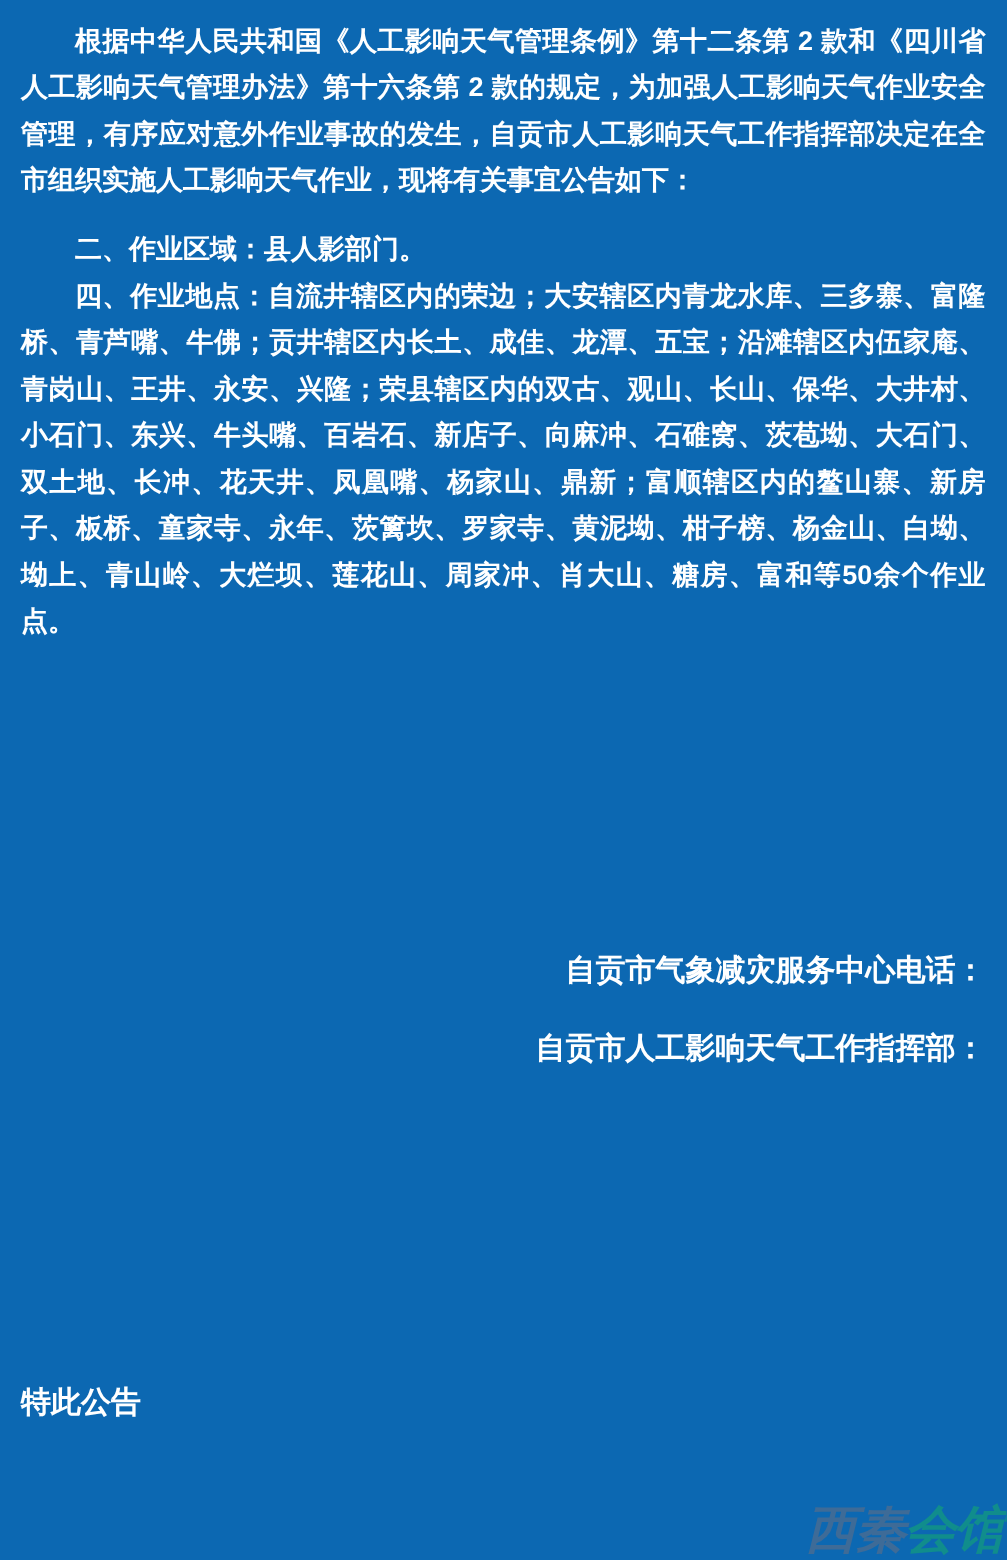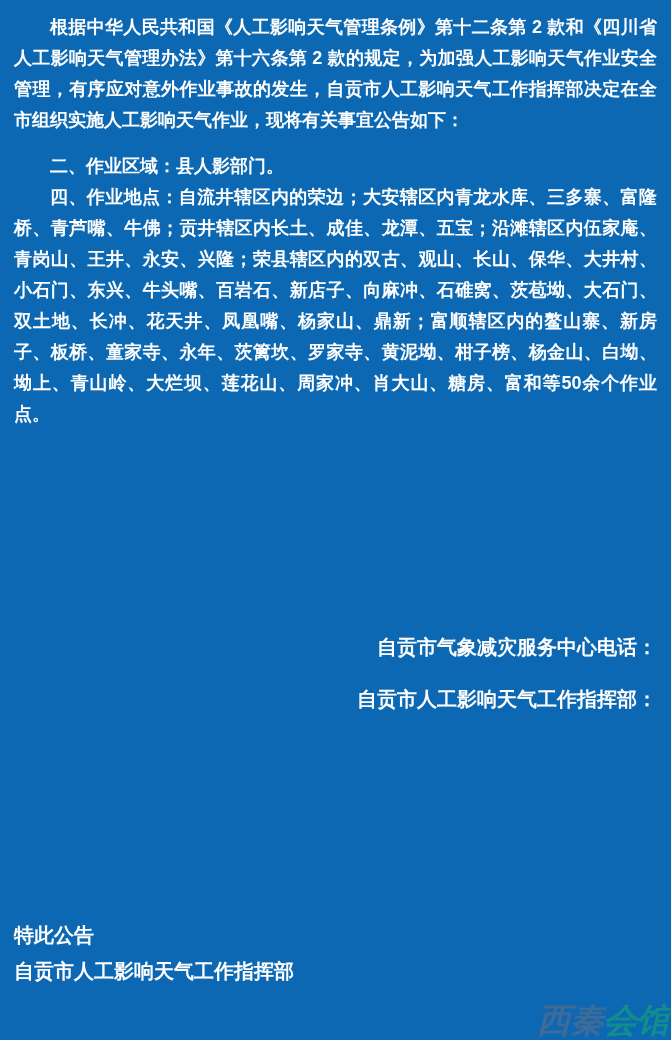--- a/index.html
+++ b/index.html
@@ -58,16 +58,15 @@
     <div class="contact-line">自贡市气象减灾服务中心电话：</div>
   </div>
   <div class="contact-group">
     <div class="contact-line">自贡市人工影响天气工作指挥部：</div>
   </div>
 </div>
 
 <div class="lower closing">特此公告</div>
 
 <div class="lower signature">
-  <div>自贡市人工影响天气工作指挥部</div>
 </div>
 
 <div class="watermark"><span class="wm-left">西秦</span><span class="wm-right">会馆</span></div>
 
 </body></html>

